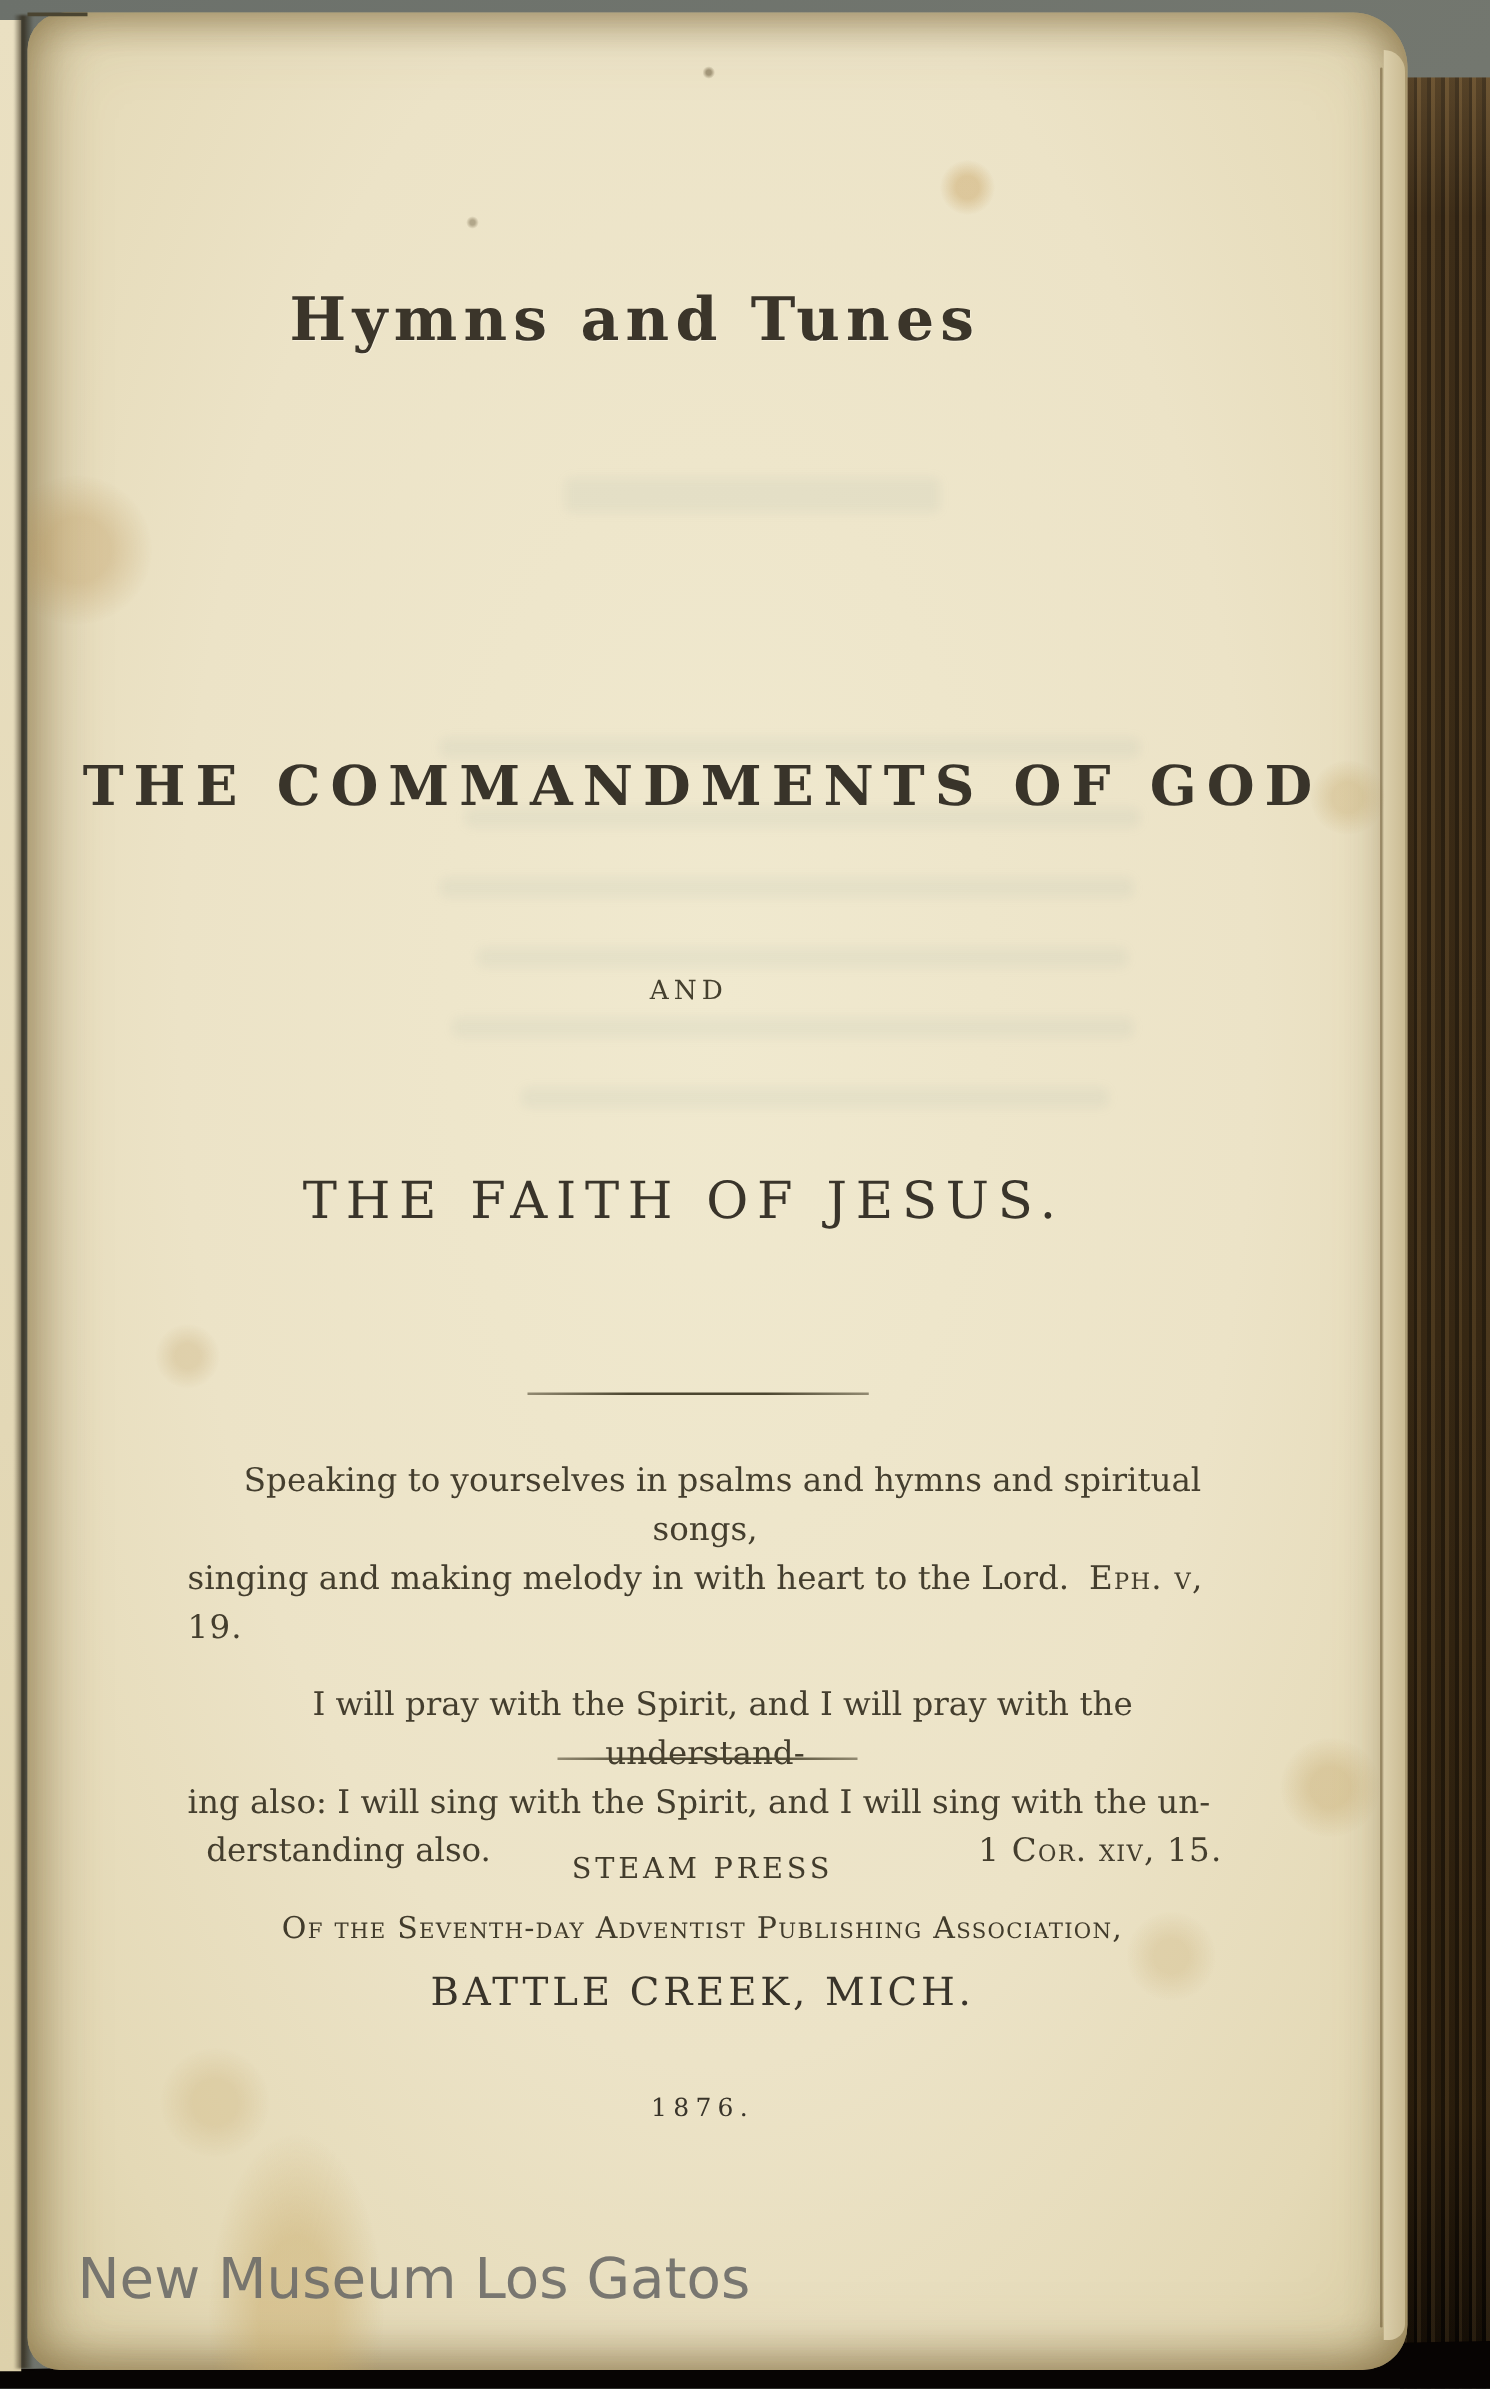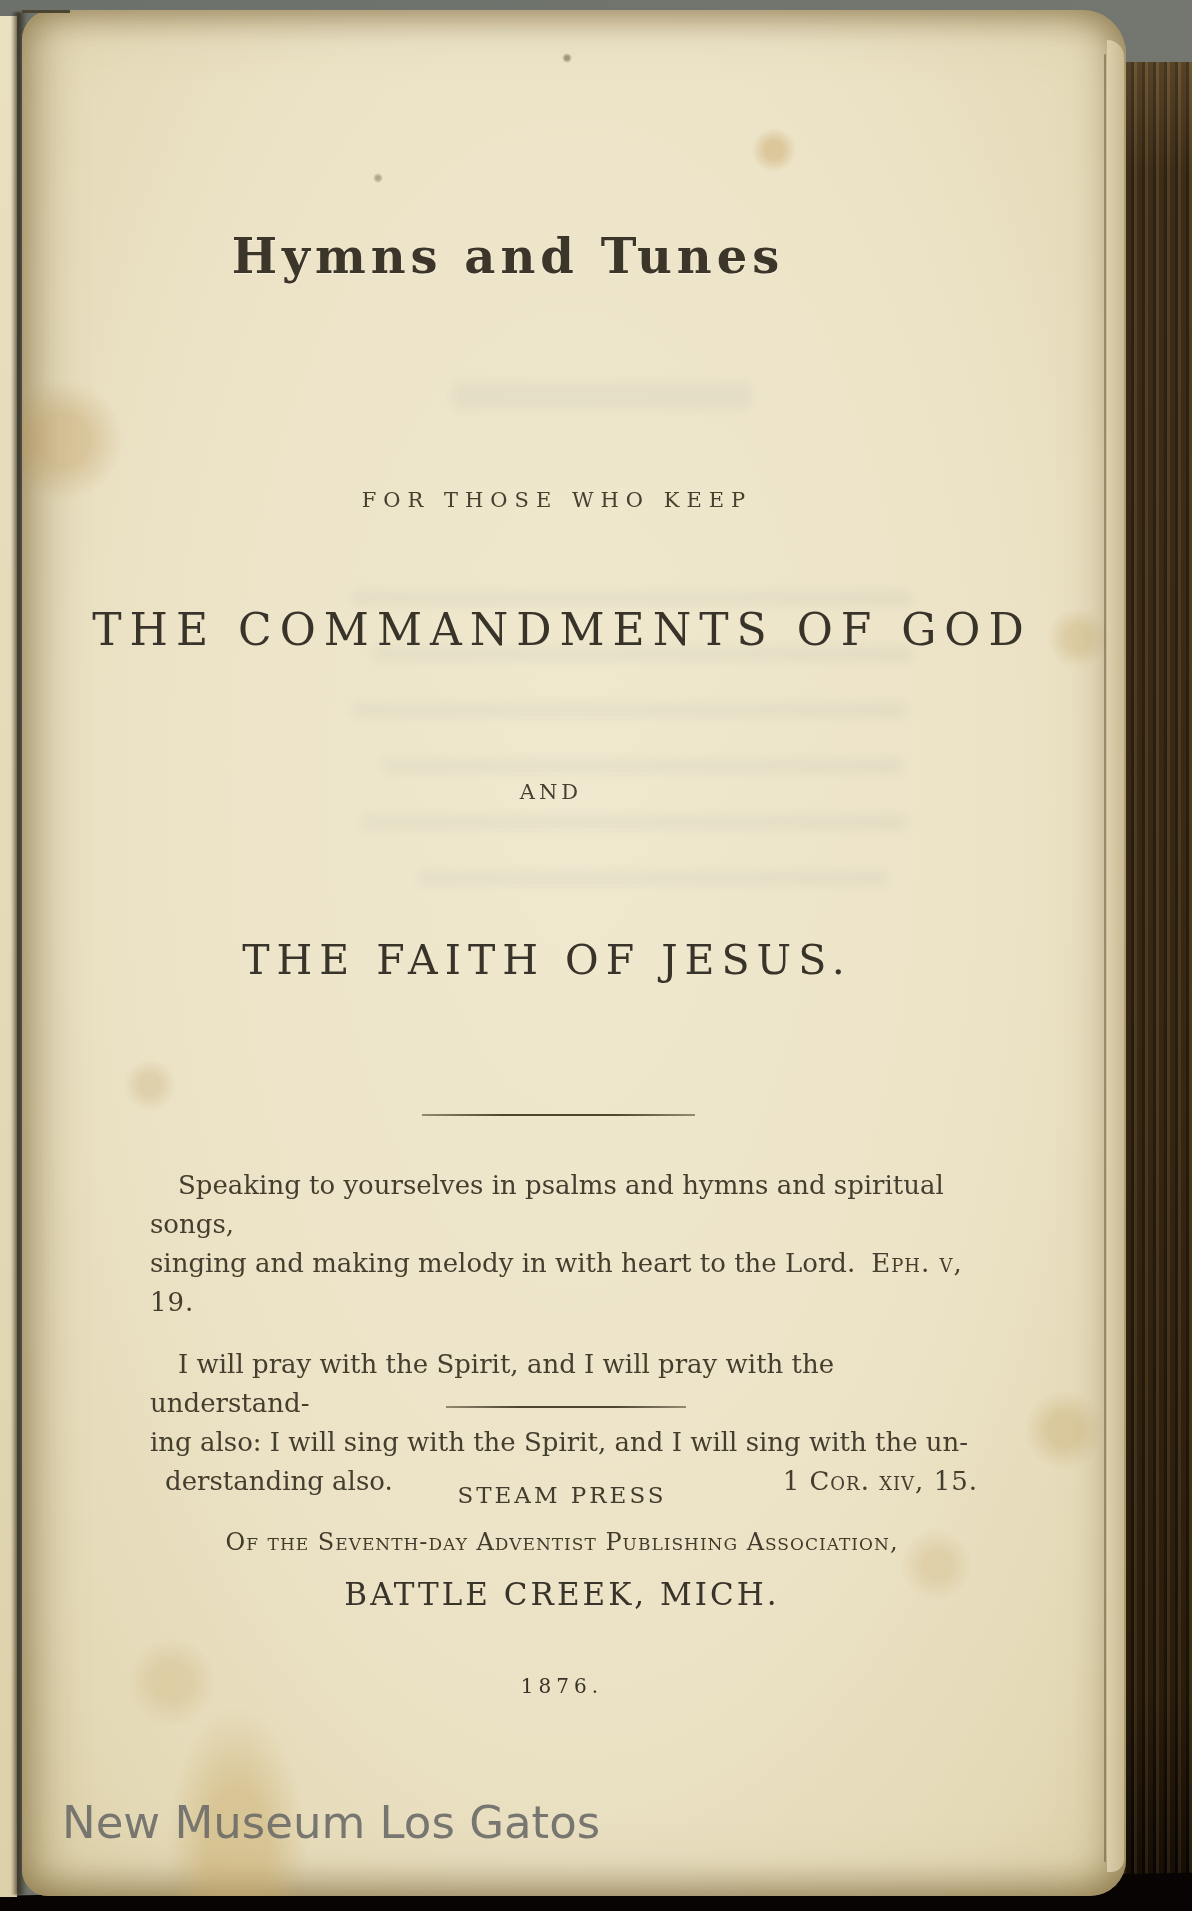--- a/index.html
+++ b/index.html
@@ -72,34 +72,34 @@
   .ghost { position:absolute; background:rgba(148,170,160,0.10); filter:blur(4px); border-radius:6px; }
 
   .txt { position:absolute; color:#3e392b; text-align:center; }
   .title-blackletter {
     left:0; width:880px; top:218px; font-size:48px; font-weight:bold;
     letter-spacing:5px; color:#3b352a;
     text-shadow:0.5px 0.5px 0 rgba(255,252,240,0.5);
     padding-left:46px;
   }
   .dedication { left:0; width:1070px; top:478px; font-size:21px; letter-spacing:7px; color:#45402f; }
-  .commandments { left:40px; width:1000px; top:594px; font-size:44px; letter-spacing:8px; font-weight:400; color:#39342a; }
+  .commandments { left:40px; width:1000px; top:594px; font-size:44px; letter-spacing:8px; font-weight:700; color:#39342a; }
   .conjunction { left:0; width:1058px; top:770px; font-size:21px; letter-spacing:4px; color:#45402f; }
   .faith { left:25px; width:1000px; top:926px; font-size:41px; letter-spacing:7px; color:#39342a; }
 
   .rule { position:absolute; height:2px; background:linear-gradient(90deg, rgba(70,62,40,0.55), #4c4630 30%, #4c4630 70%, rgba(70,62,40,0.55)); }
   .rule1 { left:400px; top:1104px; width:273px; }
   .rule2 { left:424px; top:1396px; width:240px; }
   .dash  { left:519px; top:1648px; width:48px; height:3px; background:#4a4431; }
 
   .scripture {
     position:absolute; left:128px; top:1156px; width:828px;
     font-size:26px; line-height:39px; color:#443e2e; text-align:left;
   }
-  .scripture .indent { text-indent:28px; }
+  .scripture .indent { text-indent:28px;text-align:center; }
   .scripture .p2 { margin-top:23px; }
   .scripture .lastline { display:flex; justify-content:space-between;margin-left:15px; }
   .sc { font-variant:small-caps; letter-spacing:1px; }
   .refgap { margin-left:16px; }
 
   .imprint-press { left:0; width:1080px; top:1472px; font-size:23px; letter-spacing:3px; color:#423c2c; }
   .imprint-assoc { left:0; width:1080px; top:1518px; font-size:24px; font-variant:small-caps; letter-spacing:1px; color:#423c2c; }
   .imprint-city  { left:0; width:1080px; top:1566px; font-size:31px; letter-spacing:3px; color:#39342a; }
   .imprint-year  { left:0; width:1080px; top:1664px; font-size:20px; letter-spacing:5px; color:#39342a; }
 
@@ -125,21 +125,20 @@
     <div class="ghost" style="left:430px; top:372px; width:300px; height:28px;"></div>
     <div class="ghost" style="left:330px; top:580px; width:560px; height:16px;"></div>
     <div class="ghost" style="left:350px; top:636px; width:540px; height:16px;"></div>
     <div class="ghost" style="left:330px; top:692px; width:555px; height:16px;"></div>
     <div class="ghost" style="left:360px; top:748px; width:520px; height:16px;"></div>
     <div class="ghost" style="left:340px; top:804px; width:545px; height:16px;"></div>
     <div class="ghost" style="left:395px; top:860px; width:470px; height:16px;"></div>
 
     <div class="txt title-blackletter">Hymns and Tunes</div>
 
-    <div class="txt dedication">FOR THOSE WHO KEEP</div>
 
     <div class="txt commandments">THE COMMANDMENTS OF GOD</div>
 
     <div class="txt conjunction">AND</div>
 
     <div class="txt faith">THE FAITH OF JESUS.</div>
 
     <div class="rule rule1"></div>
 
     <div class="scripture">

